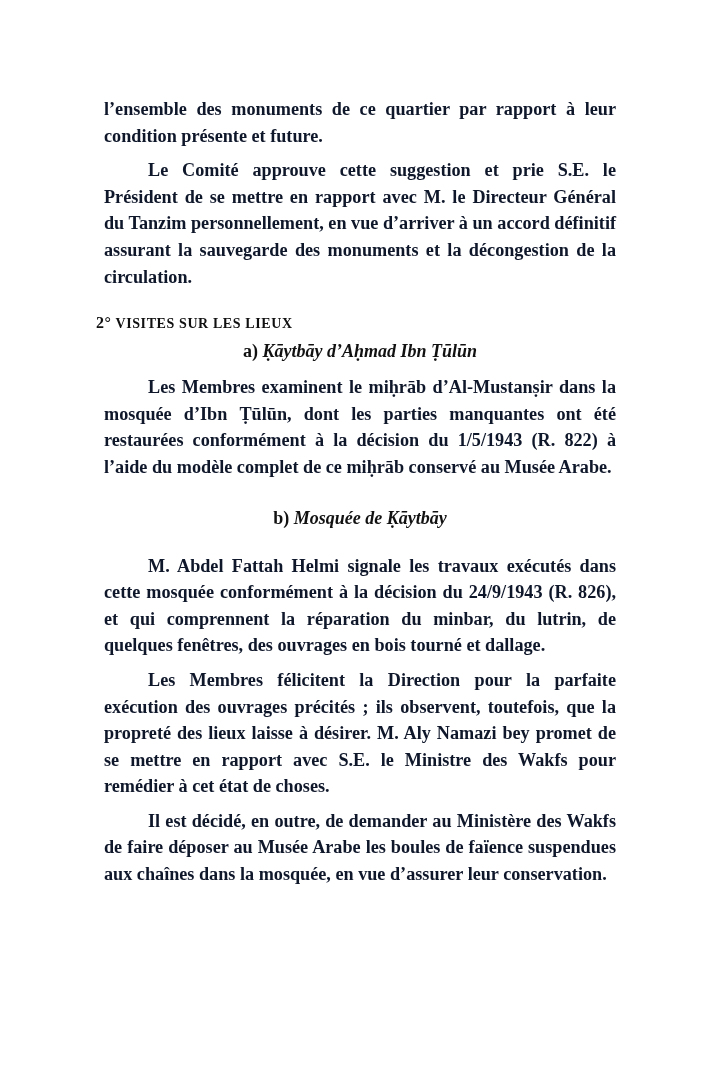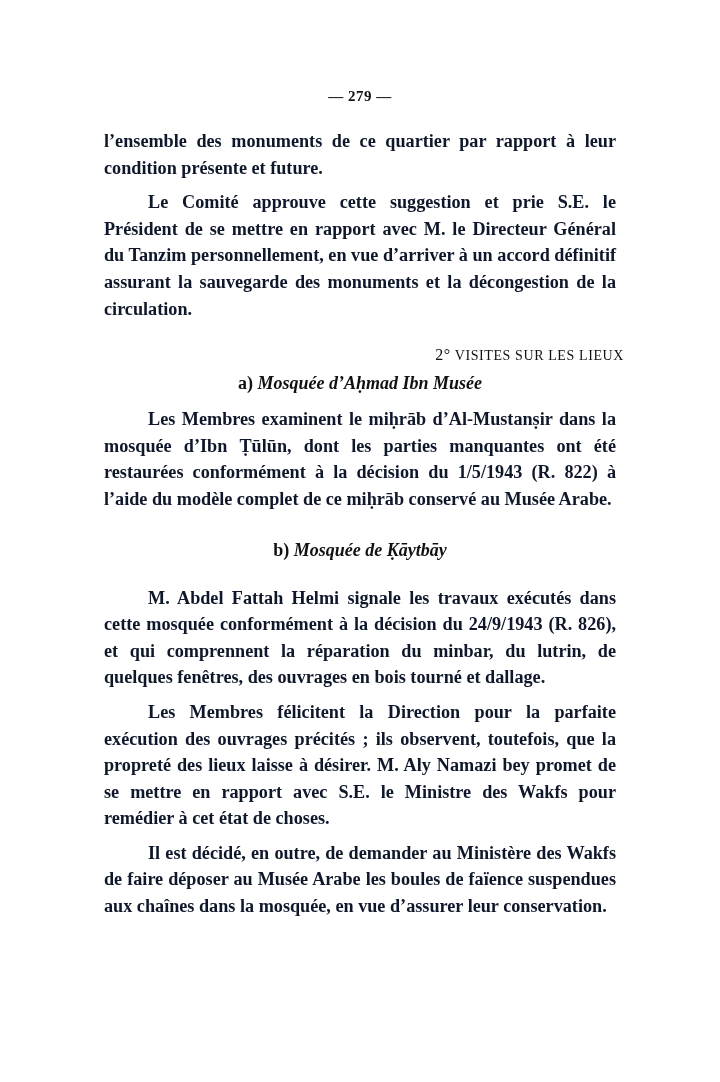--- a/index.html
+++ b/index.html
@@ -17,51 +17,50 @@
       font-family: "Liberation Serif", serif;
     }
     p {
       margin: 8px; font-family: "Liberation Serif", serif;
       font-size: 18.2px; line-height: 26.6px; text-align: justify;
       font-weight: bold; color: #0f172a;
     }
     p.indent { text-indent: 44px; margin-top: 8px; }
     p.noindent { text-indent: 0; }
     .section-head {
-      text-align: right; font-family: "Liberation Serif", serif;
-      font-weight: normal; font-size: 14px; letter-spacing: 0.6px;
+      text-align: left; font-family: "Liberation Serif", serif;
+      font-weight: bold; font-size: 14px; letter-spacing: 0.6px;
       margin-top: 24px; height: 22px;
     }
     .section-head .num { font-size: 16px; }
     .sub-head {
       text-align: center; font-family: "Liberation Serif", serif;
       font-weight: bold; font-size: 18px; height: 30px; line-height: 30px;
     }
     .sub-head .title { font-style: italic; }
     .sub-head-b { margin-top: 22px; margin-bottom: 20px; }
     .sub-head-a { margin-bottom: 8px; }
   </style>
 </head>
 <body>
 
 <div class="page">
-  <div class="page-number">— 279 —</div>
 
   <p class="noindent">l’ensemble des monuments de ce quartier par rapport à leur condition présente et future.</p>
 
   <p class="indent">Le Comité approuve cette suggestion et prie S.E. le Président de se mettre en rapport avec M. le Directeur Général du Tanzim personnellement, en vue d’arriver à un accord définitif assurant la sauvegarde des monuments et la décongestion de la circulation.</p>
 
   <div class="section-head">
     <span class="num">2°</span>
     <span>VISITES SUR LES LIEUX</span>
   </div>
 
   <div class="sub-head sub-head-a">
     <span>a)</span>
-    <span class="title">Mosquée d’Aḥmad Ibn Musée</span>
+    <span class="title">Ḳāytbāy d’Aḥmad Ibn Ṭūlūn</span>
   </div>
 
   <p class="indent">Les Membres examinent le miḥrāb d’Al-Mustanṣir dans la mosquée d’Ibn Ṭūlūn, dont les parties manquantes ont été restaurées conformément à la décision du 1/5/1943 (R. 822) à l’aide du modèle complet de ce miḥrāb conservé au Musée Arabe.</p>
 
   <div class="sub-head sub-head-b">
     <span>b)</span>
     <span class="title">Mosquée de Ḳāytbāy</span>
   </div>
 
   <p class="indent">M. Abdel Fattah Helmi signale les travaux exécutés dans cette mosquée conformément à la décision du 24/9/1943 (R. 826), et qui comprennent la réparation du minbar, du lutrin, de quelques fenêtres, des ouvrages en bois tourné et dallage.</p>

